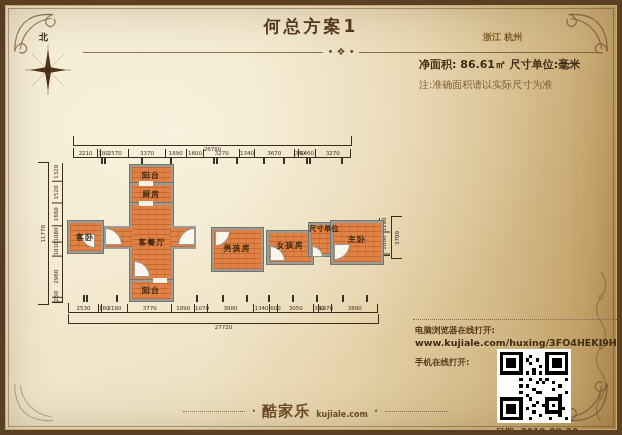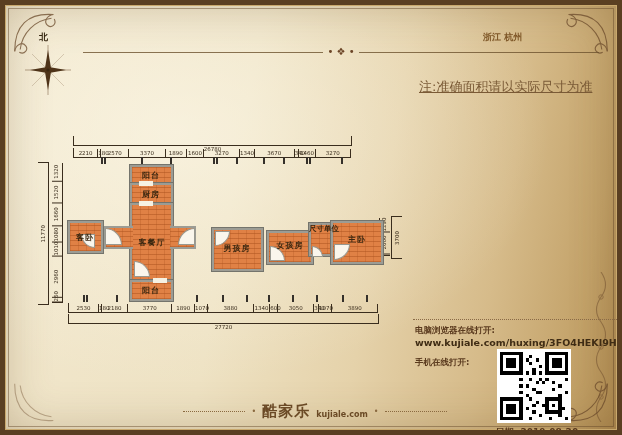--- a/index.html
+++ b/index.html
@@ -15,21 +15,21 @@
   }
   .inner-line{position:absolute;inset:3px;border:1px solid rgba(95,67,38,.45);pointer-events:none;}
   .abs{position:absolute;}
   .title{position:absolute;top:10px;left:0;width:100%;text-align:center;font-size:17px;font-weight:bold;color:#55371b;letter-spacing:3px;}
   .location{position:absolute;left:478px;top:26px;font-size:9px;font-weight:bold;color:#7d5526;}
   .north{position:absolute;left:34px;top:26px;font-size:9px;font-weight:bold;color:#33250f;}
   .divider{position:absolute;left:78px;top:42px;width:516px;display:flex;align-items:center;gap:4px;color:#6b4426;}
   .divider .line{flex:1;border-top:1px solid rgba(109,82,46,.8);height:0;}
   .divider .orn{font-size:10px;line-height:10px;color:#6b4426;}
   .area-line{position:absolute;left:414px;top:52px;font-size:11px;font-weight:bold;color:#3f2c14;}
-  .note-line{position:absolute;left:414px;top:73px;font-size:13px;color:#7a5a36;text-decoration:underline;}
+  .note-line{position:absolute;left:414px;top:73px;font-size:10px;color:#7a5a36;}
 
   
   .room{position:absolute;box-sizing:border-box;border:2.5px solid #9c9c94;box-shadow:0 0 0 1px #74746c;z-index:1;
     background-color:#e08145;
     background-image:
       repeating-linear-gradient(0deg, rgba(171,82,30,.5) 0 1px, transparent 1px 5px),
       repeating-linear-gradient(90deg, rgba(171,82,30,.28) 0 1px, transparent 1px 8px);}
   .arm{z-index:2;box-shadow:none;}
   .arm-l{border-right:none;}
   .arm-r{border-left:none;}
@@ -101,20 +101,21 @@
         <path d="M10 44 C12 26 26 12 44 10"></path>
     </g>
   </svg>
   <svg class="vine" width="18" height="150" viewBox="0 0 18 150">
     <path d="M9 0 q9 13 0 25 q-9 13 0 25 q9 13 0 25 q-9 13 0 25 q9 13 0 25 q-9 13 0 25" fill="none" stroke="#6b4a2b" stroke-width="1.1"></path>
     <circle cx="9" cy="25" r="2.2" fill="none" stroke="#6b4a2b"></circle>
       <circle cx="9" cy="75" r="2.2" fill="none" stroke="#6b4a2b"></circle>
       <circle cx="9" cy="125" r="2.2" fill="none" stroke="#6b4a2b"></circle>
   </svg>
 
+  <div class="title">何总方案1</div>
   <div class="location">浙江 杭州</div>
   <div class="divider">
     <span class="line"></span>
     <span class="orn">• ❖ •</span>
     <span class="line"></span>
   </div>
   <div class="north">北</div>
   <svg class="abs" style="left:20px;top:40px;" width="46" height="50" viewBox="0 0 46 50">
     <g stroke="#6b4a2b" stroke-width="0.6" opacity="0.8">
       <line x1="23" y1="0" x2="23" y2="50"></line>
@@ -129,20 +130,21 @@
         <polygon points="12,36 21,27 18,30"></polygon>
     </g>
     <g fill="#4e3318">
       <polygon points="23,5 26,23 23,25 20,23"></polygon>
       <polygon points="23,45 26,27 23,25 20,27"></polygon>
       <polygon points="41,25 24,22 24,28"></polygon>
       <polygon points="5,25 22,22 22,28"></polygon>
     </g>
     <circle cx="23" cy="25" r="1.6" fill="#3a2710"></circle>
   </svg>
+  <div class="area-line">净面积: 86.61㎡  尺寸单位:毫米</div>
   <div class="note-line">注:准确面积请以实际尺寸为准</div>
 
   <div class="dim-th" style="left:68px;top:131px;width:277px;height:9px;">
     <span>26780</span>
   </div>
   <div class="dim-h" style="left:68px;top:143px;width:277px;height:9px;">
     <span style="flex:22.1">2210</span>
     <span style="flex:1.8">180</span>
     <span style="flex:25.7">2570</span>
     <span style="flex:33.7">3370</span>

